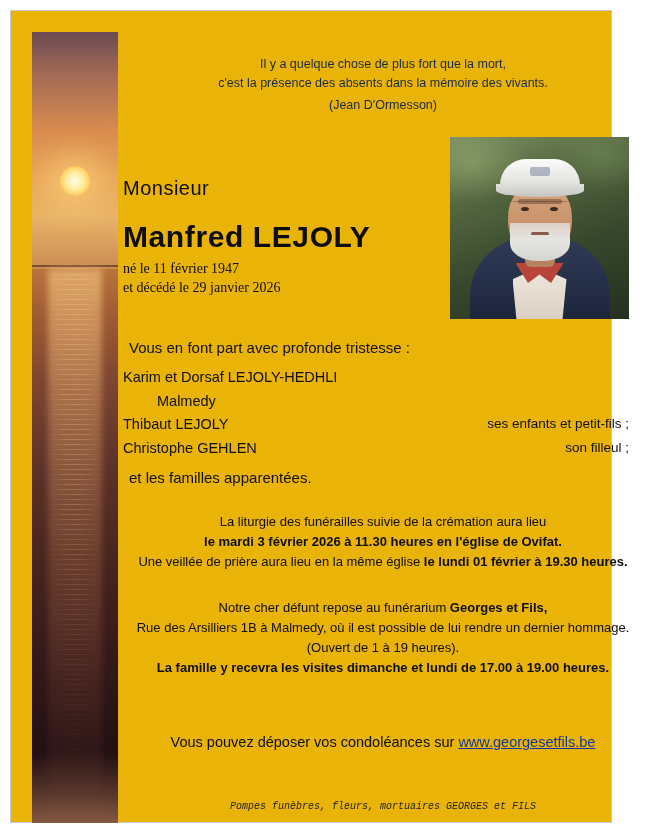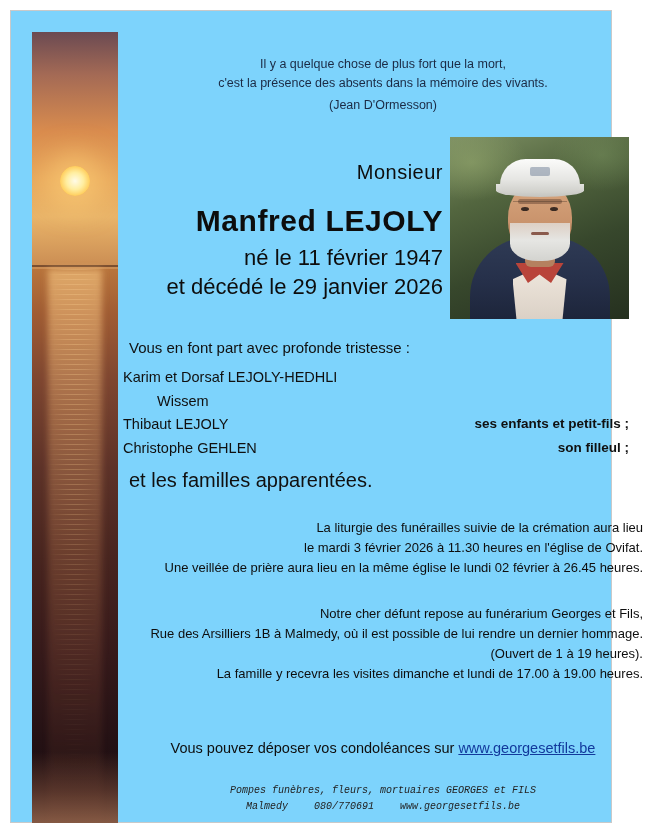--- a/index.html
+++ b/index.html
@@ -20,21 +20,21 @@
     overflow: hidden;
   }
   #card {
     position: absolute;
     left: 10px;
     top: 10px;
     width: 602px;
     height: 813px;
     border: 1px solid #c9c9c9;
     box-sizing: border-box;
-    background: #7dd3fc;
+    background: #eab308;
   }
 
   
   #strip {
     position: absolute;
     left: 21px;
     top: 21px;
     width: 86px;
     height: 791px;
     overflow: hidden;
@@ -299,38 +299,39 @@
     margin-left: -10px;
     width: 20px;
     height: 9px;
     background: rgba(110,125,150,0.5);
     border-radius: 2px;
   }
 
   #names {
     position: absolute;
     left: 0;
-    top: 24px;
+    top: 40px;
     width: 320px;
-    text-align: right;
+    text-align: left;
     color: #0d0d0d;
   }
   .monsieur {
     font-size: 20px;
     letter-spacing: 0.5px;
   }
   .fullname {
     font-size: 30px;
     font-weight: bold;
     letter-spacing: 0.6px;
     margin-top: 20px;
   }
   .birth, .death {
-    font-size: 22px;
+    font-size: 14px;
     margin-top: 7px;
+    font-family: Liberation Serif, serif;
   }
   .death { margin-top: 3px; }
 
   
   #family {
     margin-top: 12px;
     font-size: 14.5px;
     color: #101010;
   }
   .fam-intro {
@@ -340,43 +341,43 @@
   }
   .fam-row {
     position: relative;
     margin-bottom: 7px;
     min-height: 17px;
   }
   .fam-row .right {
     position: absolute;
     right: 14px;
     top: 0;
-    font-weight: bold;
+    font-weight: normal;
     font-size: 13.5px;
   }
   .fam-sub {
     margin-left: 34px;
     margin-bottom: 7px;
   }
   .fam-last {
     margin-left: 6px;
     margin-top: 12px;
-    font-size: 20px;
+    font-size: 15px;
   }
 
   
   .block {
     margin-top: 26px;
-    text-align: right;
+    text-align: center;
     font-size: 13px;
     line-height: 20px;
     color: #0e0e0e;
   }
   .block .line { display: block; }
-  .block b { font-weight: normal; }
+  .block b { font-weight: bold; }
 
   #condolences {
     margin-top: 56px;
     text-align: center;
     font-size: 14.5px;
     color: #0e0e0e;
   }
   #condolences a {
     color: #12399c;
     text-decoration: underline;
@@ -450,55 +451,50 @@
 
       </div>
 
       <div id="family">
         <div class="fam-intro">Vous en font part avec profonde tristesse :</div>
 
         <div class="fam-row">
           <span>Karim et Dorsaf LEJOLY-HEDHLI</span>
         </div>
         <div class="fam-sub">
-          <span>Wissem</span>
+          <span>Malmedy</span>
         </div>
         <div class="fam-row">
           <span>Thibaut LEJOLY</span>
           <span class="right">ses enfants et petit-fils ;</span>
         </div>
         <div class="fam-row">
           <span>Christophe GEHLEN</span>
           <span class="right">son filleul ;</span>
         </div>
 
         <div class="fam-last">et les familles apparentées.</div>
       </div>
 
       <div class="block">
         <span class="line">La liturgie des funérailles suivie de la crémation aura lieu</span>
         <span class="line"><b>le mardi 3 février 2026 à 11.30 heures en l'église de Ovifat.</b></span>
-        <span class="line"><span>Une veillée de prière aura lieu en la même église </span><b>le lundi 02 février à 26.45 heures.</b></span>
+        <span class="line"><span>Une veillée de prière aura lieu en la même église </span><b>le lundi 01 février à 19.30 heures.</b></span>
       </div>
 
       <div class="block">
         <span class="line"><span>Notre cher défunt repose au funérarium </span><b>Georges et Fils,</b></span>
         <span class="line">Rue des Arsilliers 1B à Malmedy, où il est possible de lui rendre un dernier hommage.</span>
         <span class="line">(Ouvert de 1 à 19 heures).</span>
         <span class="line"><b>La famille y recevra les visites dimanche et lundi de 17.00 à 19.00 heures.</b></span>
       </div>
 
       <div id="condolences">
         <span>Vous pouvez déposer vos condoléances sur </span><a href="#">www.georgesetfils.be</a>
       </div>
 
       <div id="footer">
         <div class="f1">Pompes funèbres, fleurs, mortuaires GEORGES et FILS</div>
-        <div class="f2">
-          <span>Malmedy</span>
-          <span>080/770691</span>
-          <span>www.georgesetfils.be</span>
-        </div>
       </div>
 
     </div>
   </div>
 </div>
 
 </body></html>

